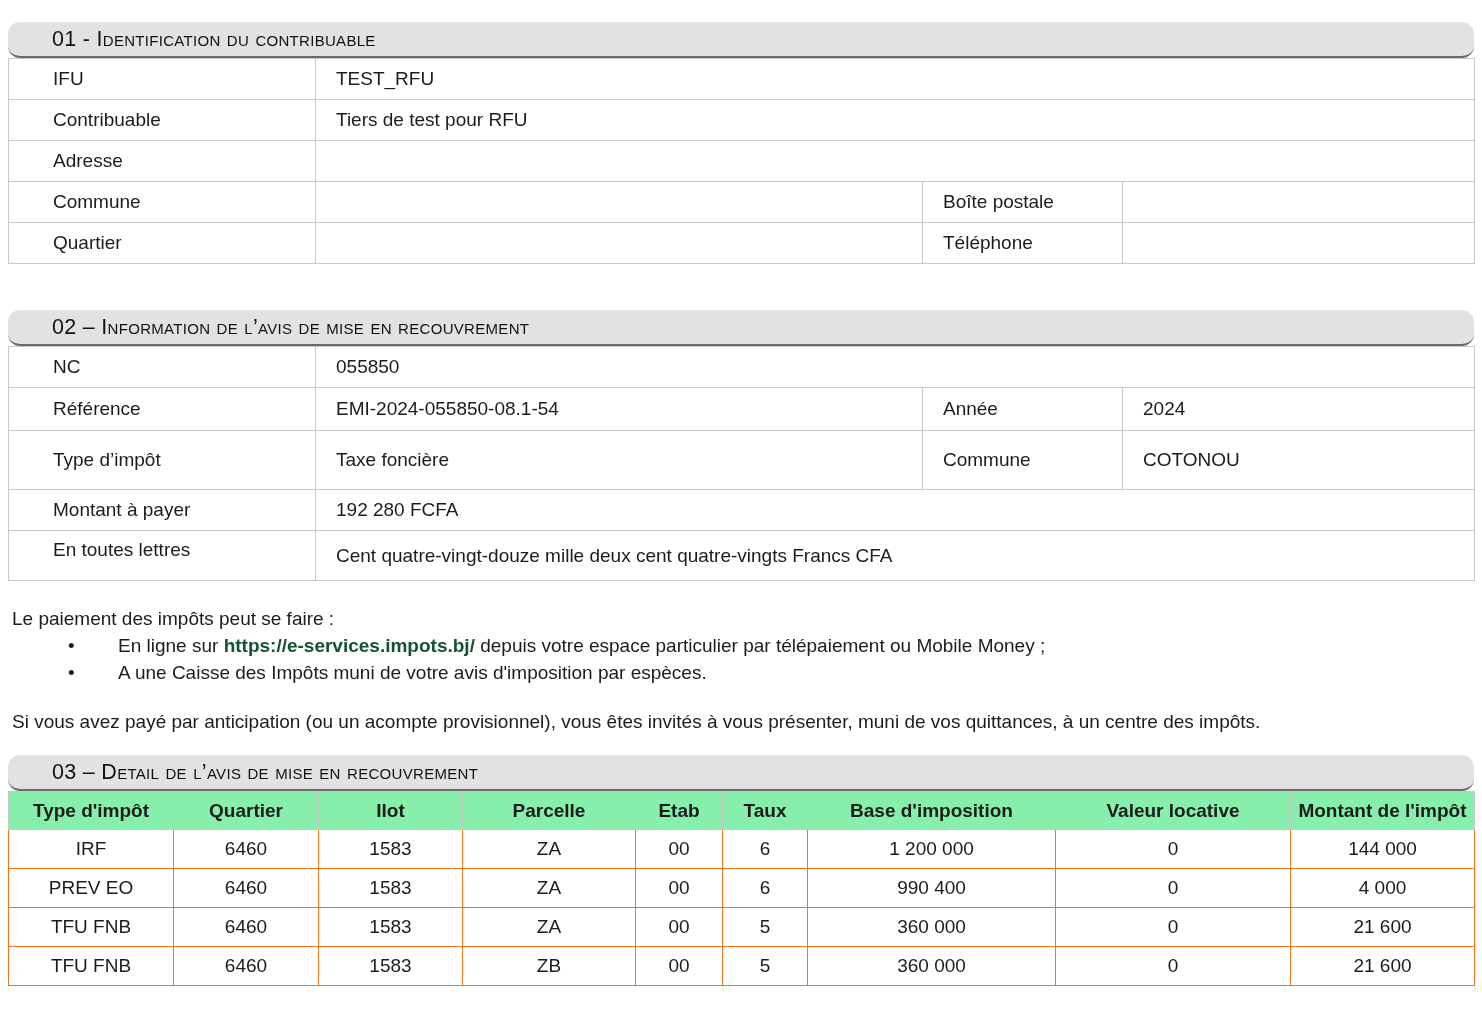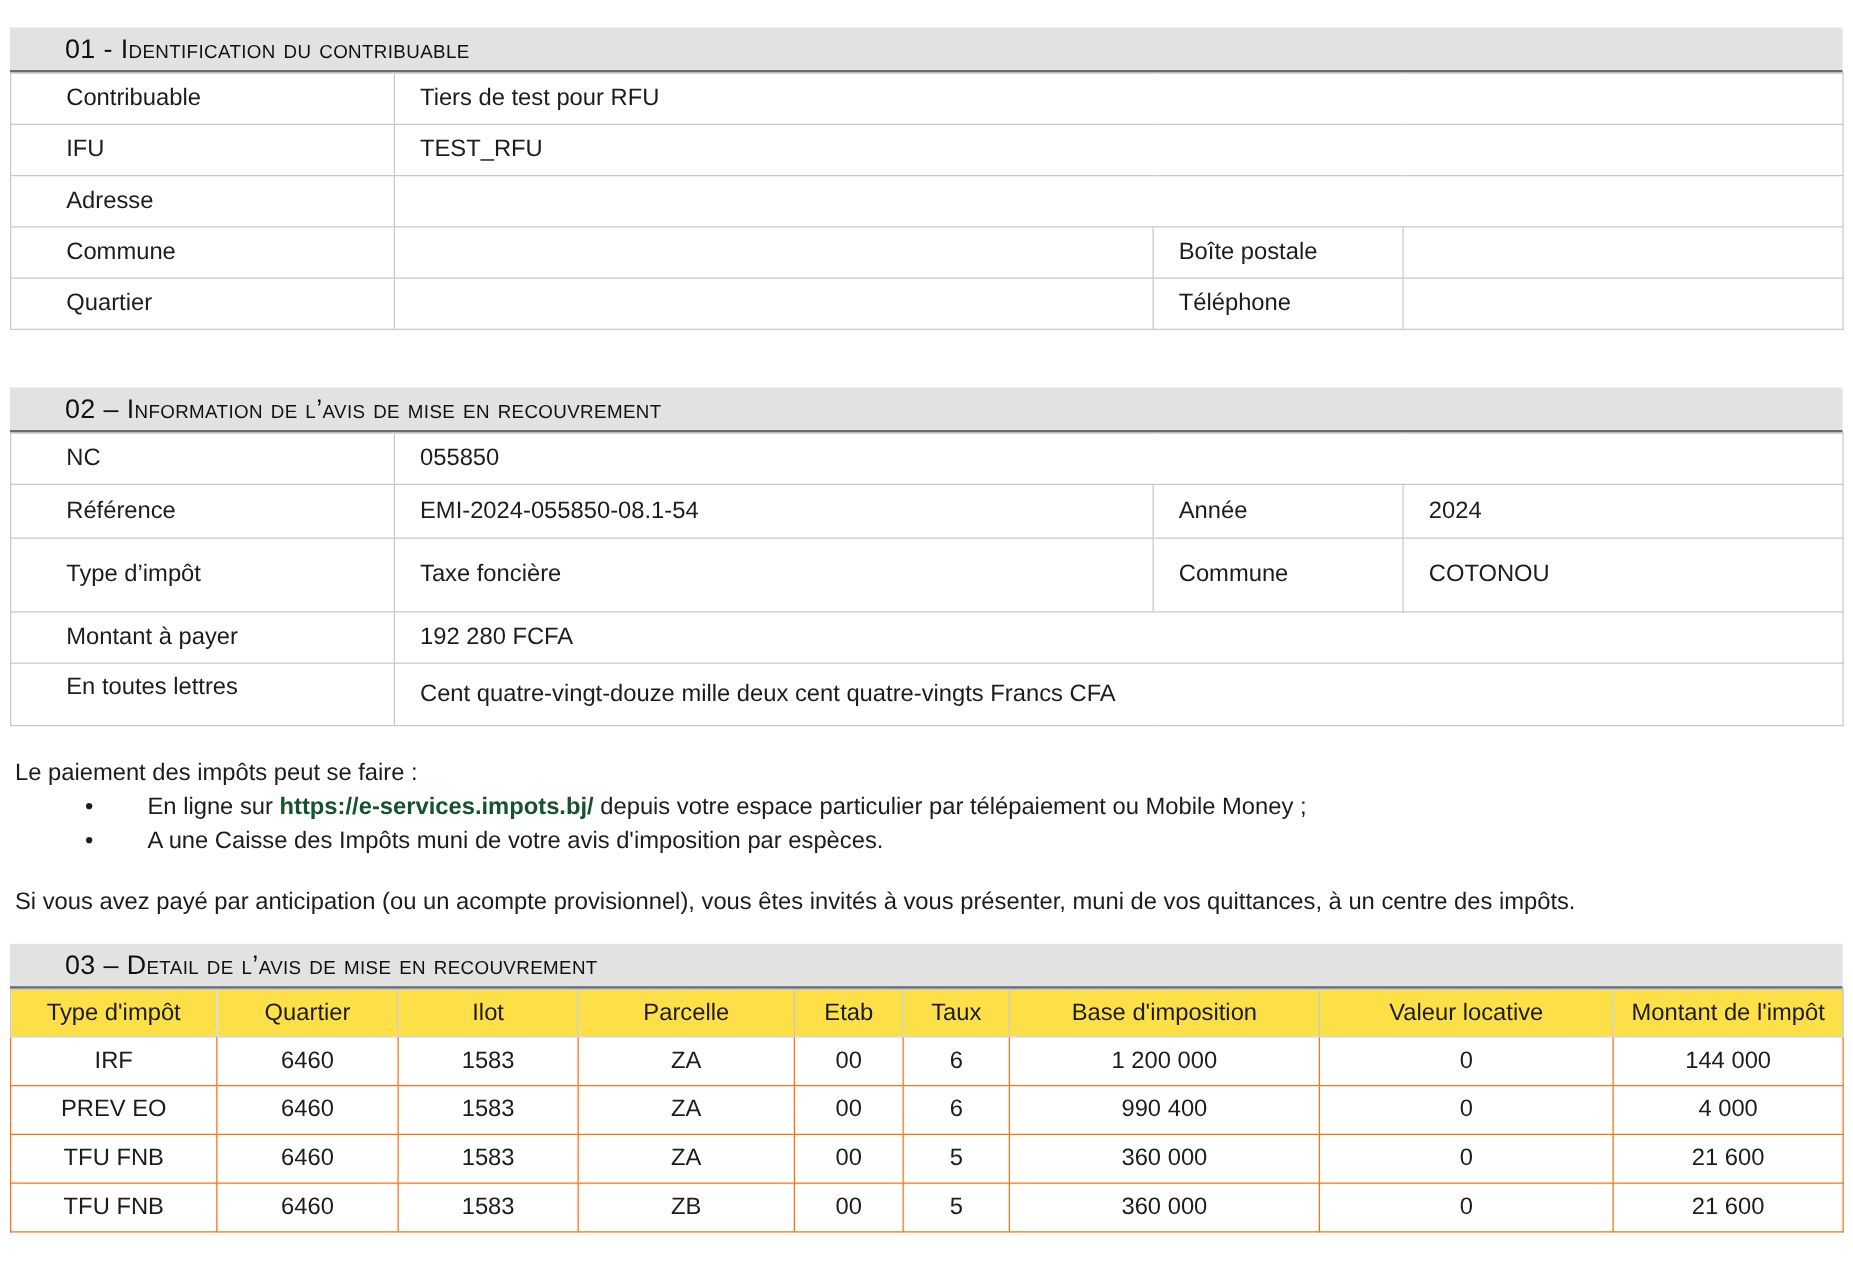--- a/index.html
+++ b/index.html
@@ -19,20 +19,21 @@
   .banner {
     width: 1466px; height: 36px;
     background: #e2e2e2;
     border-bottom: 2px solid #6b6b6b;
     display: flex; align-items: center;
     padding-left: 44px;
     font-size: 21.5px;
     font-variant: small-caps;
     letter-spacing: 0.3px;
     color: #111;
+    border-radius: 12px;
   }
 
   
   table.kv { width: 1466px; border-collapse: collapse; table-layout: fixed; }
   table.kv td {
     border: 1px solid #c9c9c9;
     height: 41px;
     padding: 2px 10px 2px 20px;
     vertical-align: middle;
     overflow: hidden; white-space: nowrap;
@@ -46,21 +47,21 @@
   .intro { line-height: 27px; }
   .bullet-row { display: flex; margin-left: 56px; line-height: 27px; }
   .bullet-dot { width: 50px; flex: none; }
   .note { margin: 23px 0 0 4px; line-height: 26px; }
   .url-bold { font-weight: 700; color: #14532d; text-decoration: none; }
 
   
   .sec3 { margin-top: 20px; }
   table.detail { width: 1466px; border-collapse: collapse; table-layout: fixed; text-align: center; }
   table.detail th {
-    background: #fde047; font-weight: 400;
+    background: #86efac; font-weight: 700;
     border: 1px solid #c9c9c9; height: 38px;
     padding: 2px 4px; overflow: hidden; white-space: nowrap;
   }
   table.detail td {
     border: 1px solid #f97316; height: 39px;
     padding: 4px 4px; overflow: hidden; white-space: nowrap;
   }
   table.detail tr.total-row td {
     background: #ececec;
     box-shadow: inset 0 0 0 3px #fff;
@@ -79,26 +80,26 @@
     </div>
     <table class="kv">
       <colgroup>
           <col style="width:307px">
           <col style="width:607px">
           <col style="width:200px">
           <col style="width:352px">
         </colgroup>
       <tbody>
           <tr>
+        <td class="lbl">IFU</td>
+        <td colspan="3">TEST_RFU</td>
+      </tr>
+      <tr>
         <td class="lbl">Contribuable</td>
         <td colspan="3">Tiers de test pour RFU</td>
-      </tr>
-      <tr>
-        <td class="lbl">IFU</td>
-        <td colspan="3">TEST_RFU</td>
       </tr>
       <tr>
         <td class="lbl">Adresse</td>
         <td colspan="3"></td>
       </tr>
       <tr>
         <td class="lbl">Commune</td>
         <td></td>
         <td>Boîte postale</td>
         <td></td>

